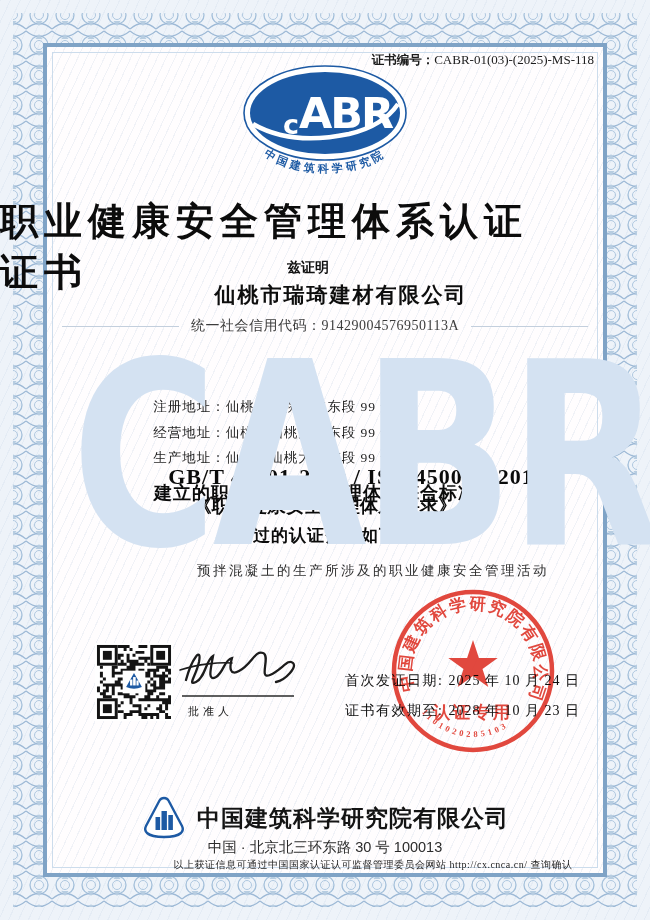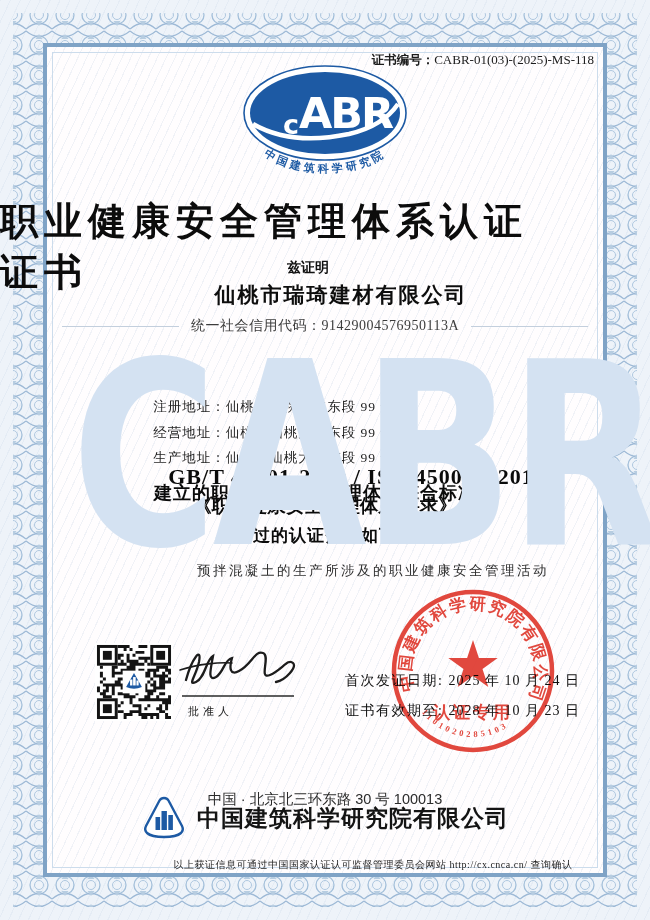--- a/index.html
+++ b/index.html
@@ -88,21 +88,21 @@
 
   .seal{position:absolute;left:388px;top:586px;mix-blend-mode:multiply;opacity:.92;z-index:4;}
 
   .footer-org{position:absolute;top:795px;left:0;width:650px;display:flex;
     justify-content:center;align-items:center;gap:10px;}
   .footer-org .names{display:flex;flex-direction:column;align-items:flex-start;}
   .org-cn{font-size:23px;font-weight:bold;color:#141414;letter-spacing:1px;
     font-family:"Liberation Serif",serif;}
   .org-en{font-size:13.5px;font-weight:bold;color:#141414;
     font-family:"Liberation Sans",sans-serif;letter-spacing:.2px;}
-  .footer-address{position:absolute;top:790px;left:0;width:650px;text-align:center;
+  .footer-address{position:absolute;top:838px;left:0;width:650px;text-align:center;
     font-size:14.5px;color:#2b2b2b;font-family:"Liberation Sans",sans-serif;}
   .footer-note{position:absolute;top:858px;left:0;width:650px;text-align:center;
     font-size:10px;color:#1d1d1d;letter-spacing:.5px;margin-left:48px;}
 </style>
 </head>
 <body>
 
 <div class="page">
 
   <svg class="border-svg" width="650" height="920">

